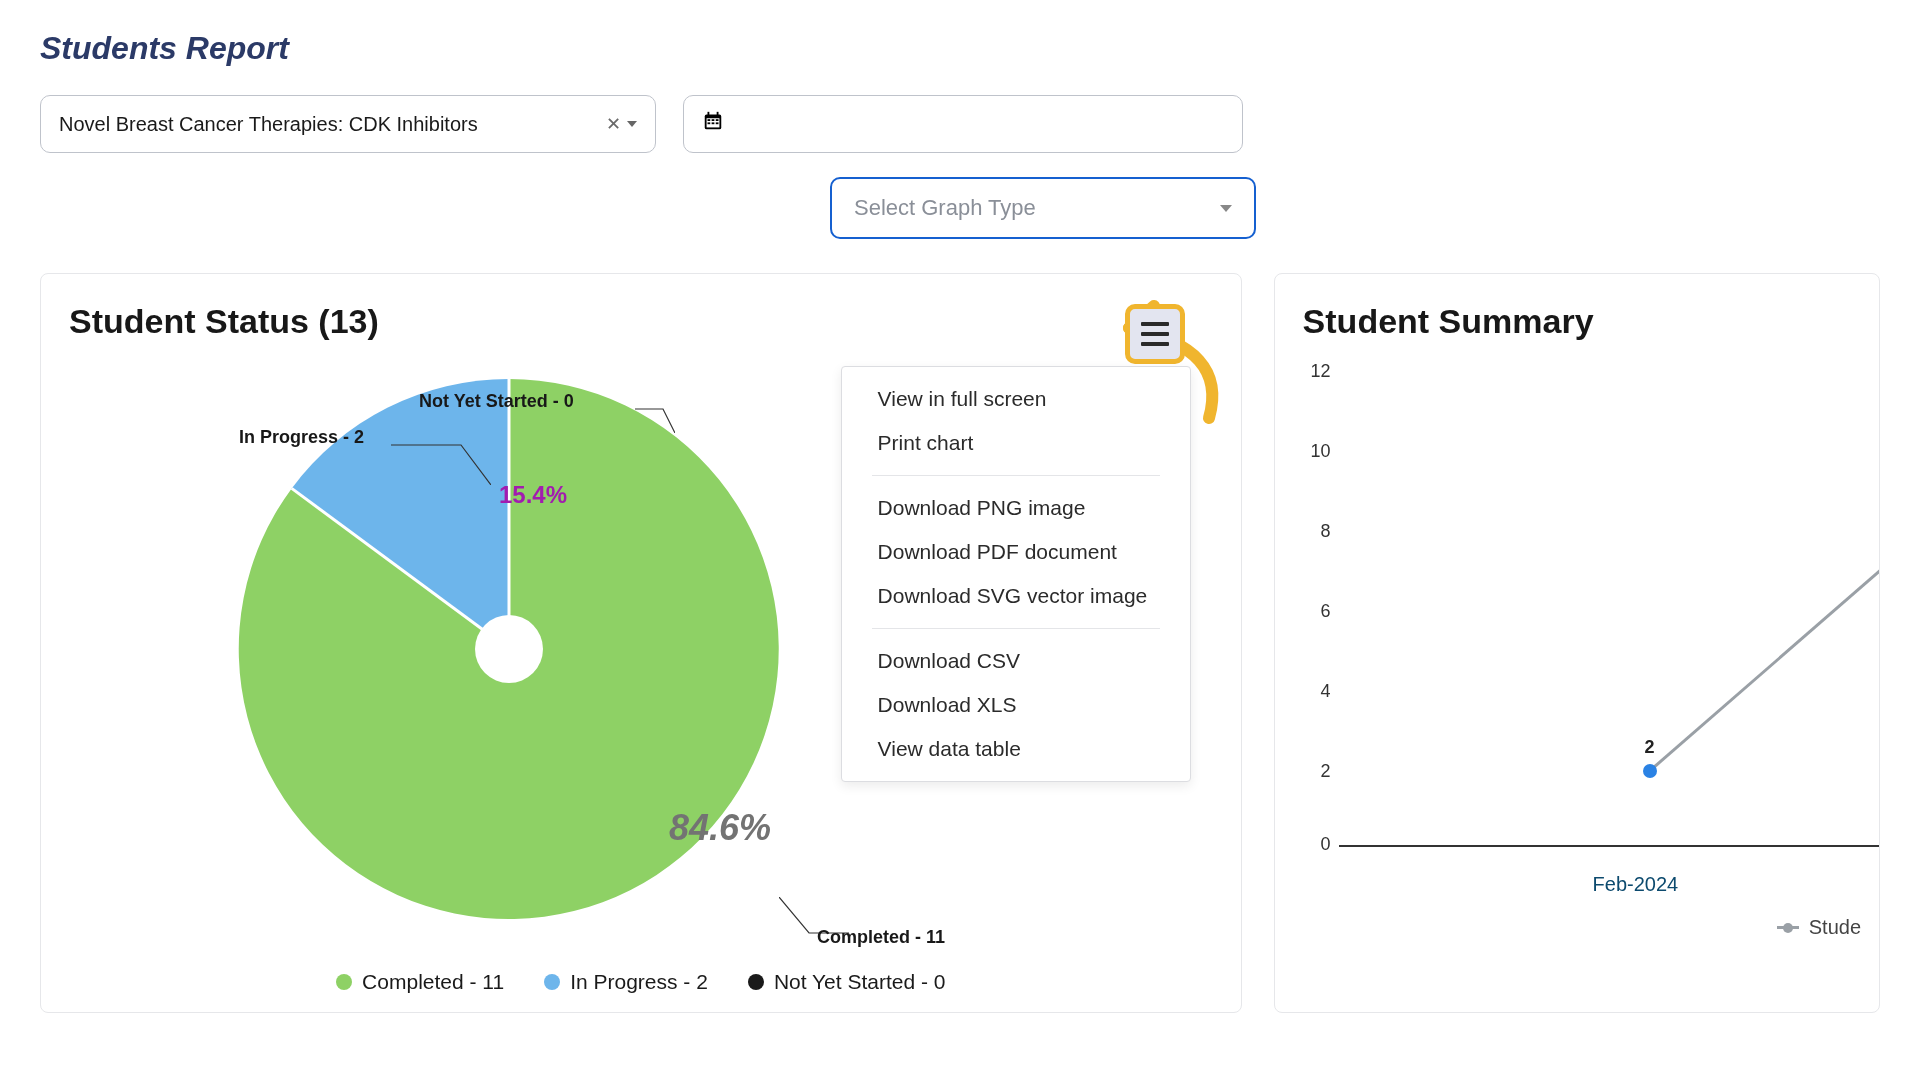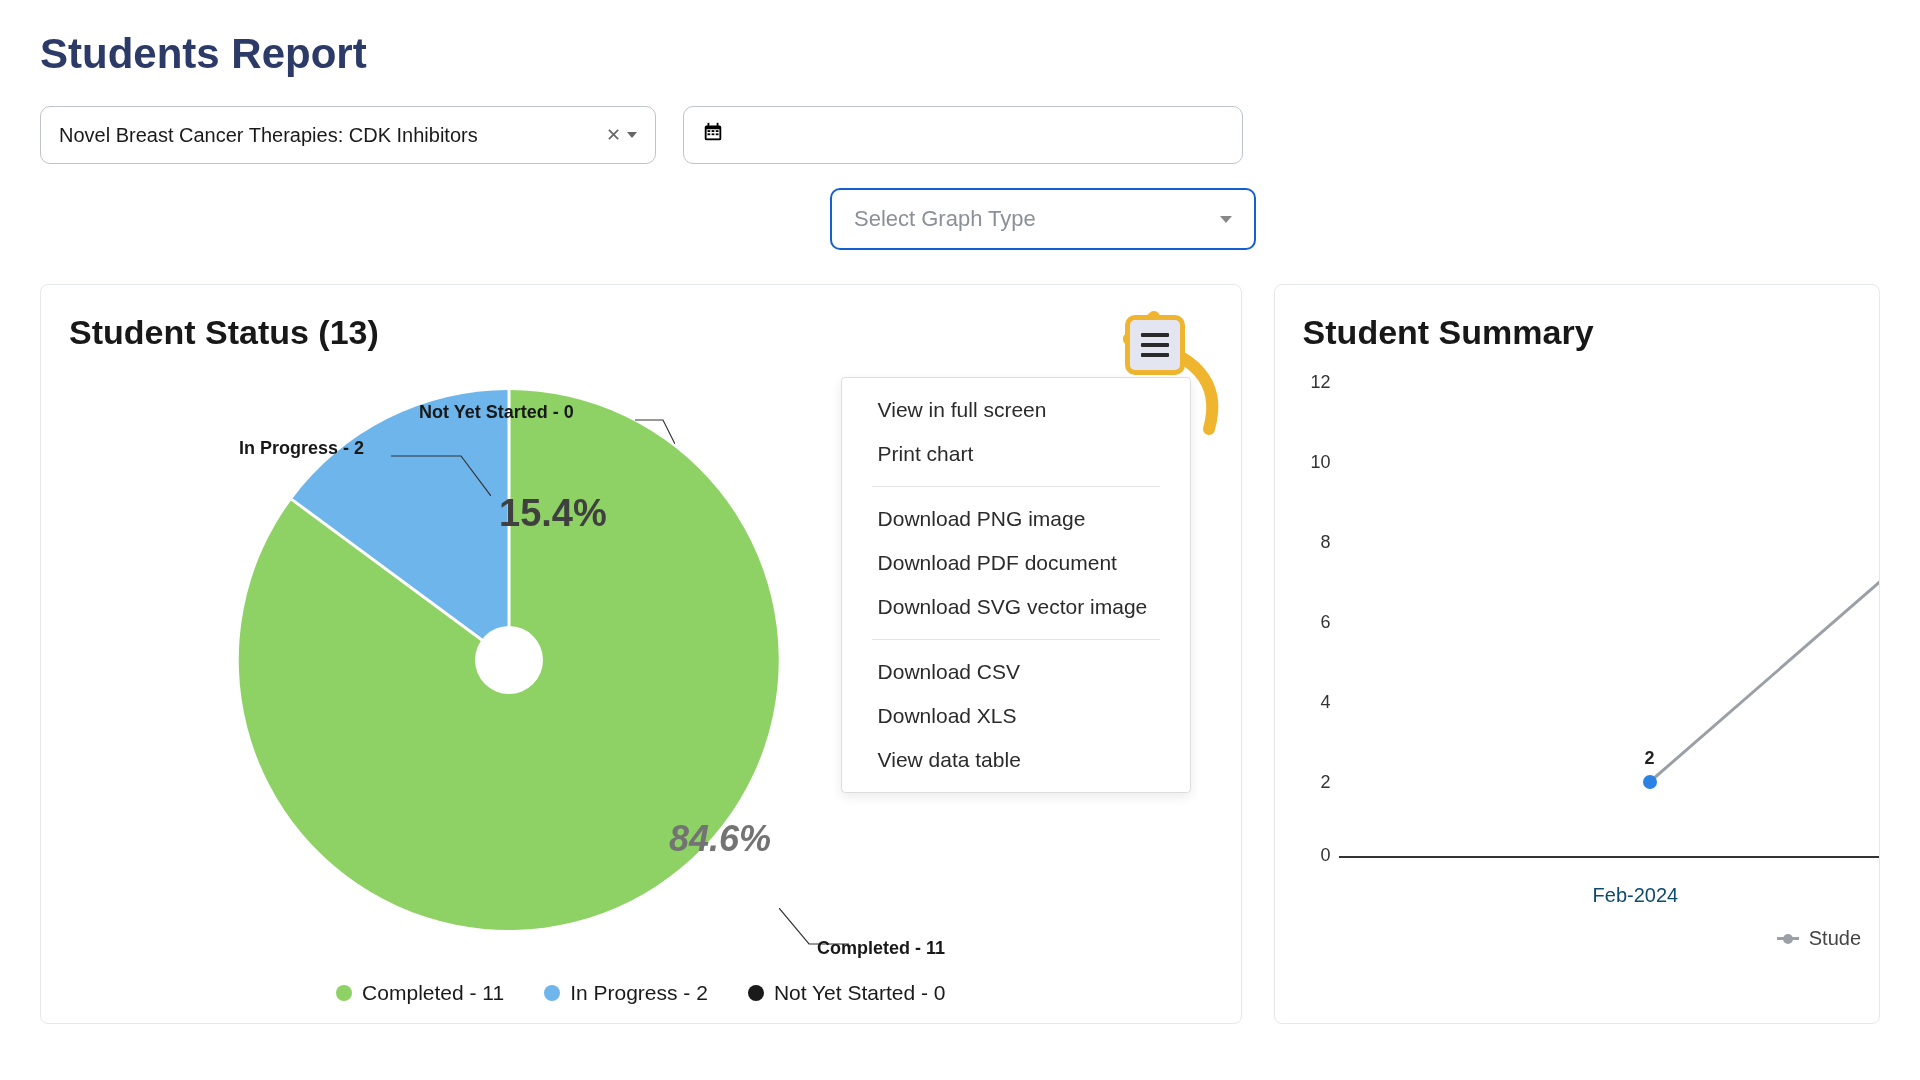--- a/index.html
+++ b/index.html
@@ -5,24 +5,25 @@
     * { box-sizing: border-box; margin: 0; padding: 0; }
     body {
       font-family: -apple-system, BlinkMacSystemFont, 'Segoe UI', Arial, sans-serif;
       background: #fff;
       width: 1920px;
       height: 1080px;
       overflow: hidden;
       padding: 30px 40px;
     }
     .page-title {
-      font-size: 42px;
+      font-size: 32px;
       font-weight: 700;
       color: #2b3a67;
       margin-bottom: 28px;
+      font-style: italic;
     }
     .filters-row {
       display: flex;
       gap: 27px;
       margin-bottom: 24px;
     }
     .filter-pill {
       display: flex;
       align-items: center;
       border: 1.5px solid #bfc3cb;
@@ -109,21 +110,21 @@
       font-size: 21px;
       color: #2b2b2b;
       cursor: pointer;
     }
     .export-sep { height:1px; background:#e4e5e8; margin: 10px 18px; }
 
     .pie-wrap { position: relative; width: 100%; height: 580px; }
     .pie-center { position: absolute; left: 440px; top: 300px; transform: translate(-50%,-50%); }
     .pie-inprogress-pct {
       position: absolute; left: 430px; top: 132px;
-      font-size: 38px; font-weight: 700; color: #404040;
+      font-size: 24px; font-weight: 700; color: #a21caf;
     }
     .pie-completed-pct {
       position: absolute; left: 600px; top: 458px;
       font-size: 36px; font-weight: 700; color: #737373; font-style: italic;
     }
     .lbl-notstarted {
       position: absolute; left: 350px; top: 42px;
       font-size: 18px; font-weight: 700; color: #181818;
     }
     .lbl-inprogress {

